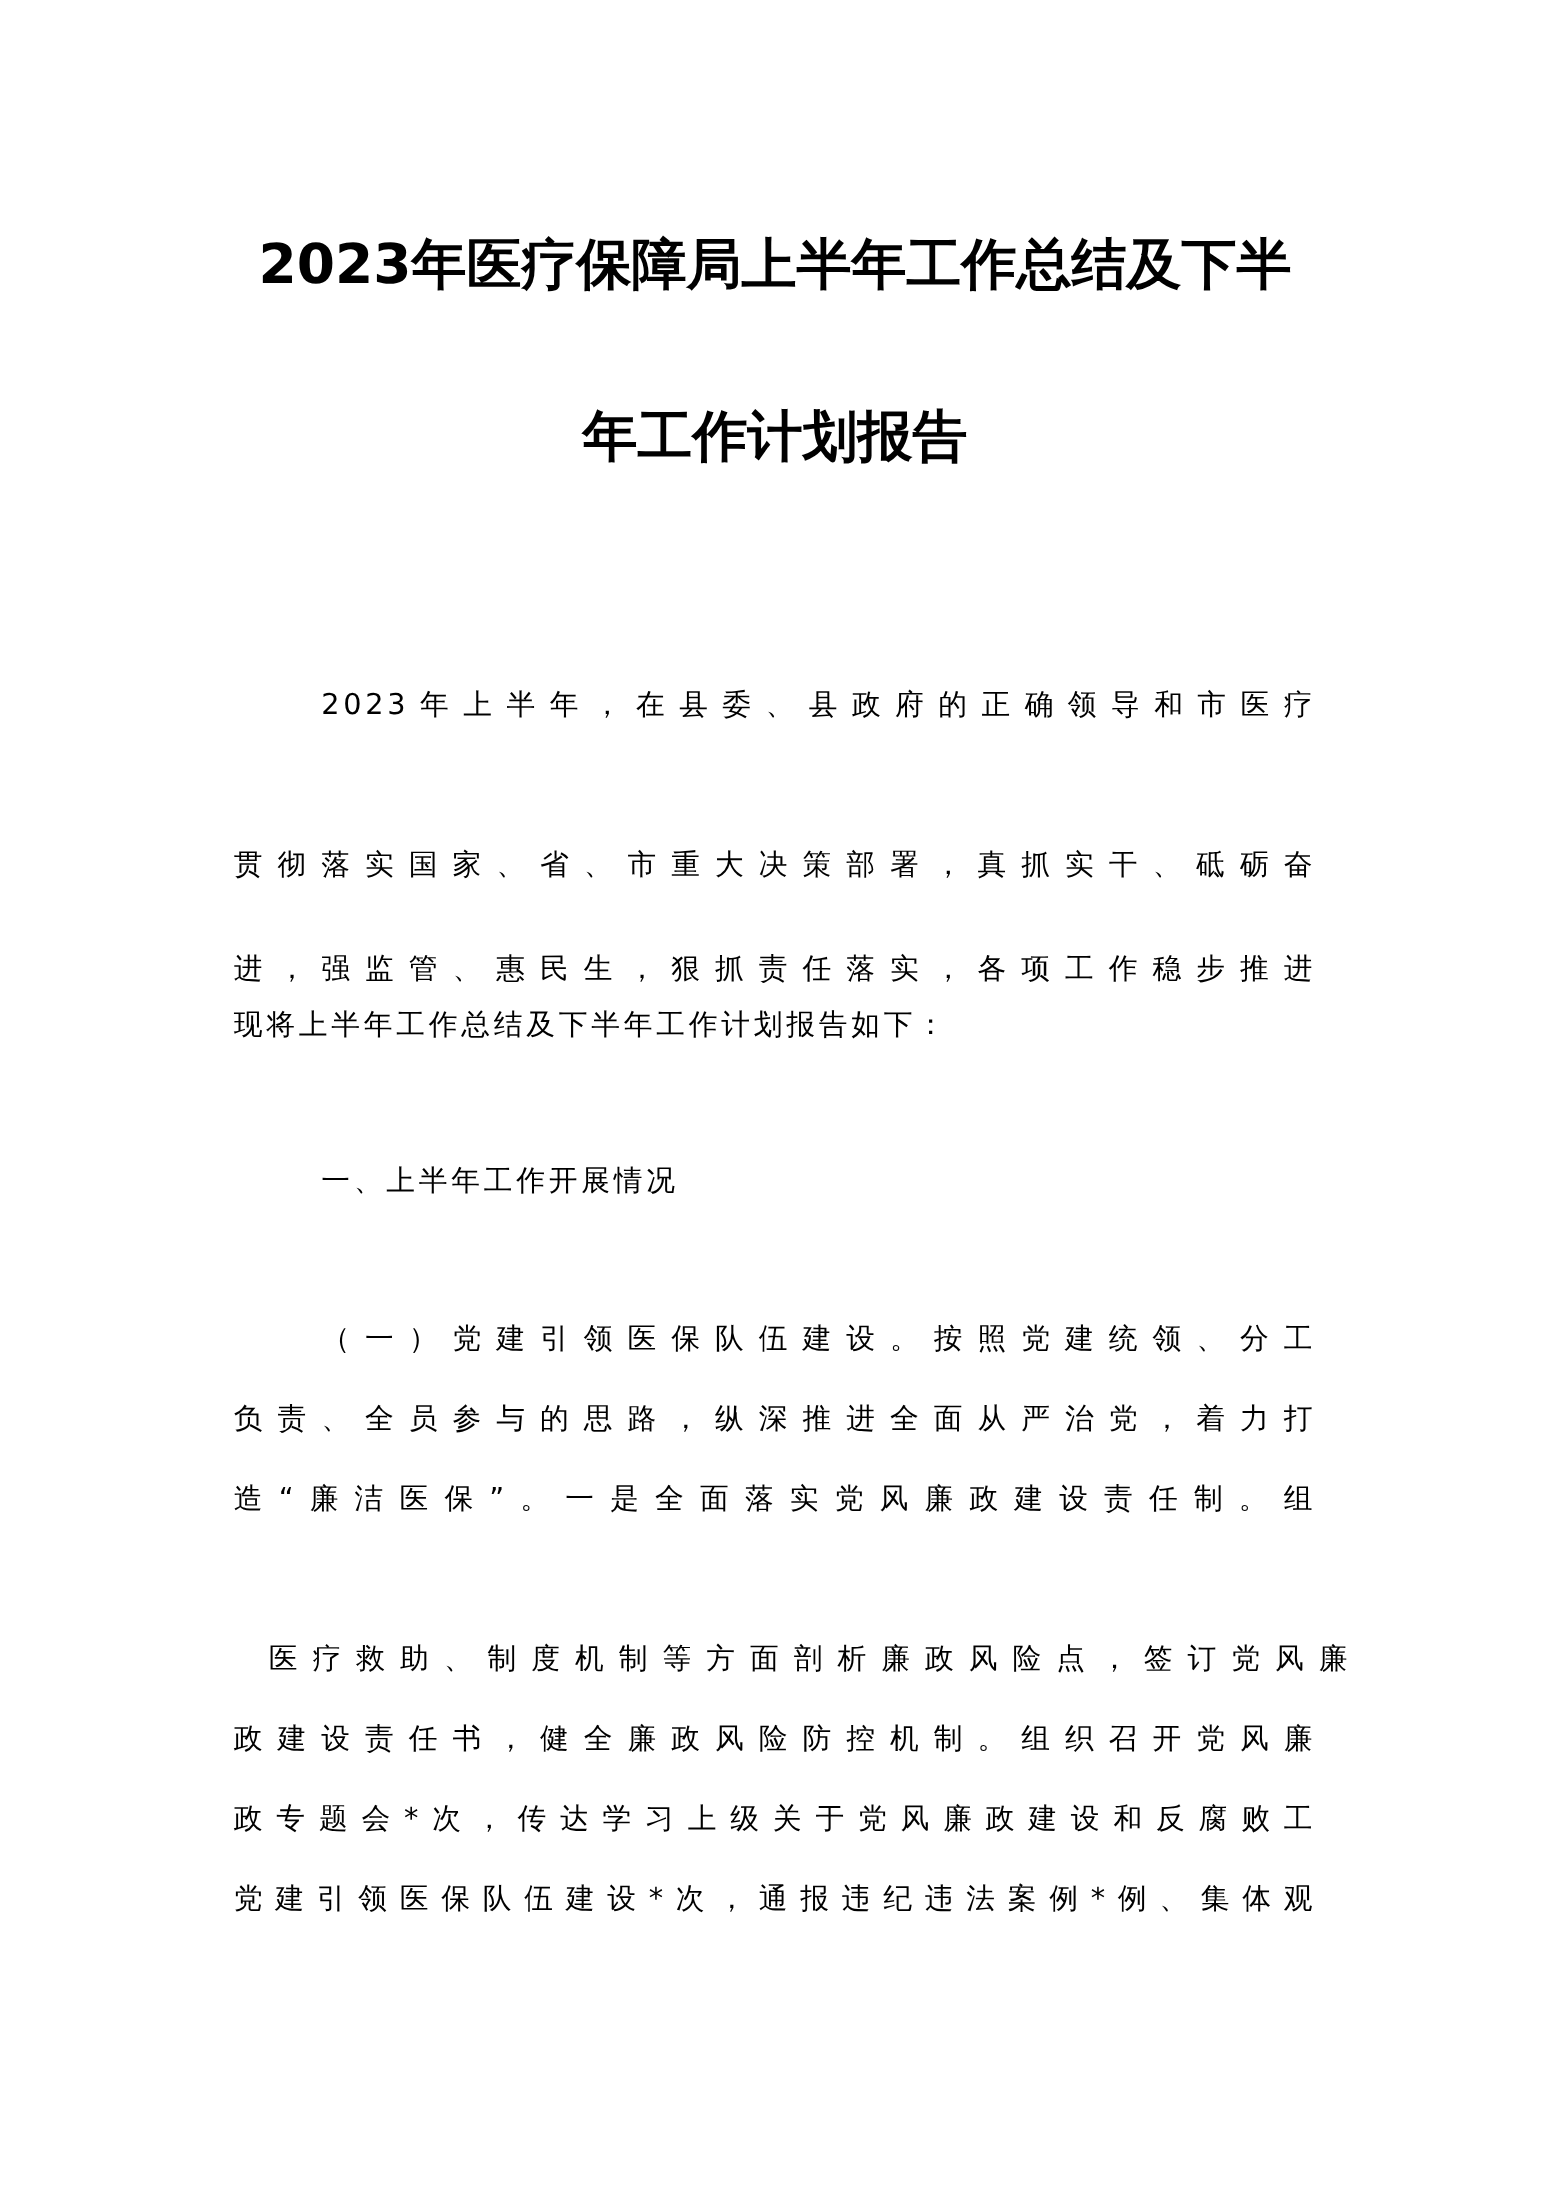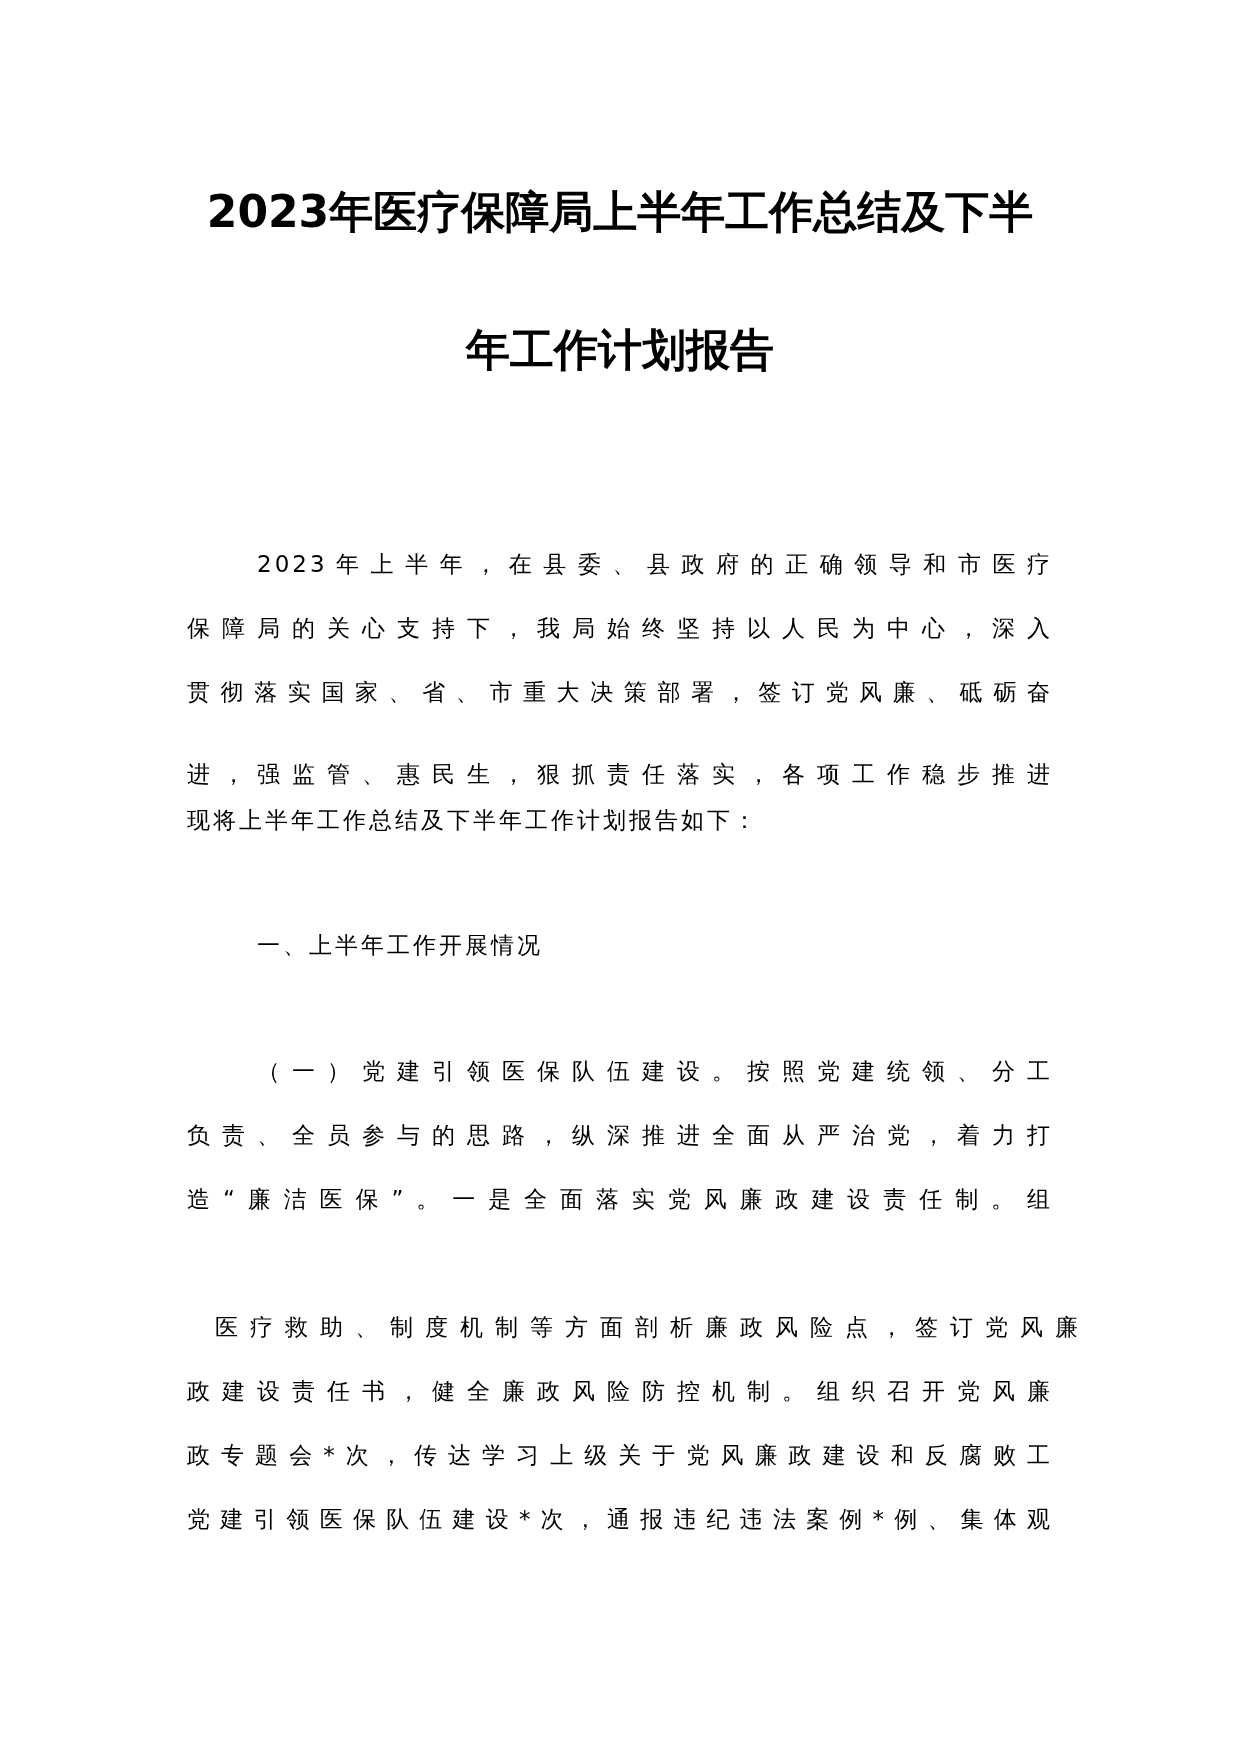--- a/index.html
+++ b/index.html
@@ -54,22 +54,21 @@
   </style>
 </head>
 <body>
 
 <div class="page">
 
   <div class="title title-line-1">2023年医疗保障局上半年工作总结及下半</div>
   <div class="title title-line-2">年工作计划报告</div>
 
   <div class="body-line indent justify" style="top:544px;">2023年上半年，在县委、县政府的正确领导和市医疗</div>
-  <div class="body-line justify" style="top:608px;">保障局的关心支持下，我局始终坚持以人民为中心，深入</div>
-  <div class="body-line justify" style="top:672px;">贯彻落实国家、省、市重大决策部署，签订党风廉、砥砺奋</div>
+  <div class="body-line justify" style="top:672px;">贯彻落实国家、省、市重大决策部署，真抓实干、砥砺奋</div>
   <div class="body-line justify" style="top:755px;font-family:Liberation Serif, serif;">进，强监管、惠民生，狠抓责任落实，各项工作稳步推进</div>
   <div class="body-line" style="top:800px;">现将上半年工作总结及下半年工作计划报告如下：</div>
 
   <div class="body-line indent" style="top:925px;">一、上半年工作开展情况</div>
 
   <div class="body-line indent justify" style="top:1051px;">（一）党建引领医保队伍建设。按照党建统领、分工</div>
   <div class="body-line justify" style="top:1115px;">负责、全员参与的思路，纵深推进全面从严治党，着力打</div>
   <div class="body-line justify" style="top:1179px;">造“廉洁医保”。一是全面落实党风廉政建设责任制。组</div>
   <div class="body-line justify" style="top:1307px;margin-left:28px;">医疗救助、制度机制等方面剖析廉政风险点，签订党风廉</div>
   <div class="body-line justify" style="top:1371px;">政建设责任书，健全廉政风险防控机制。组织召开党风廉</div>

